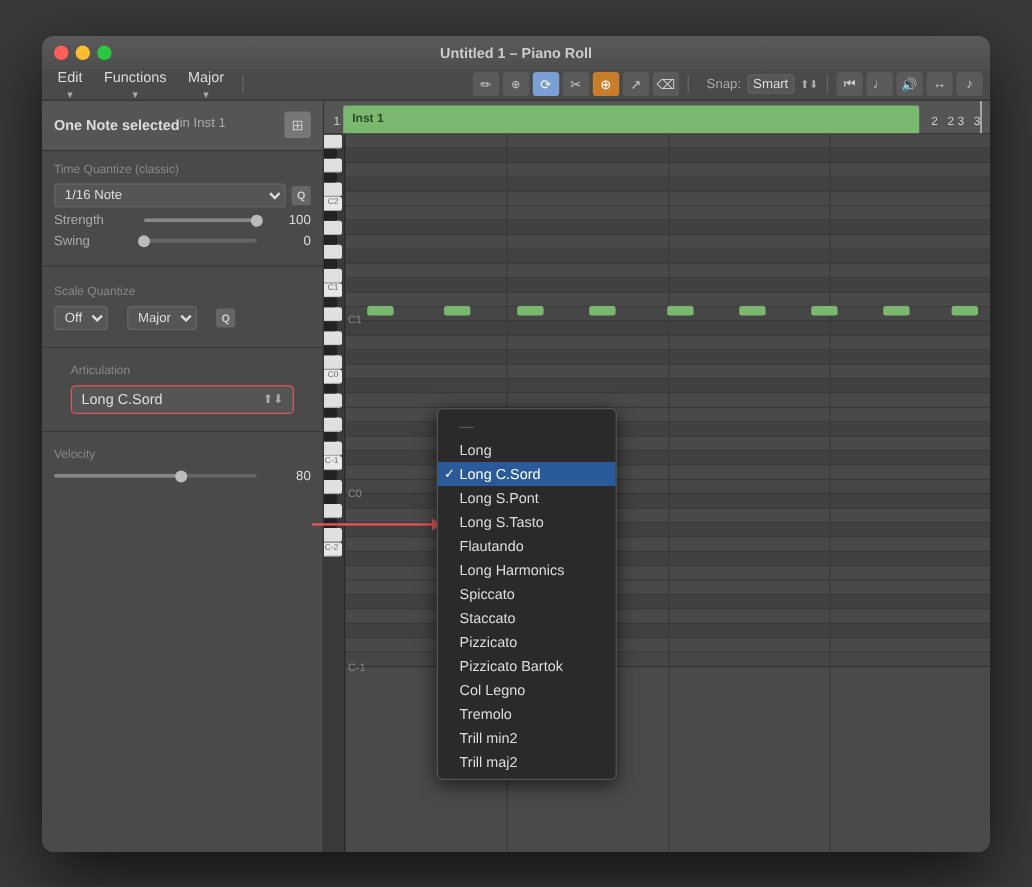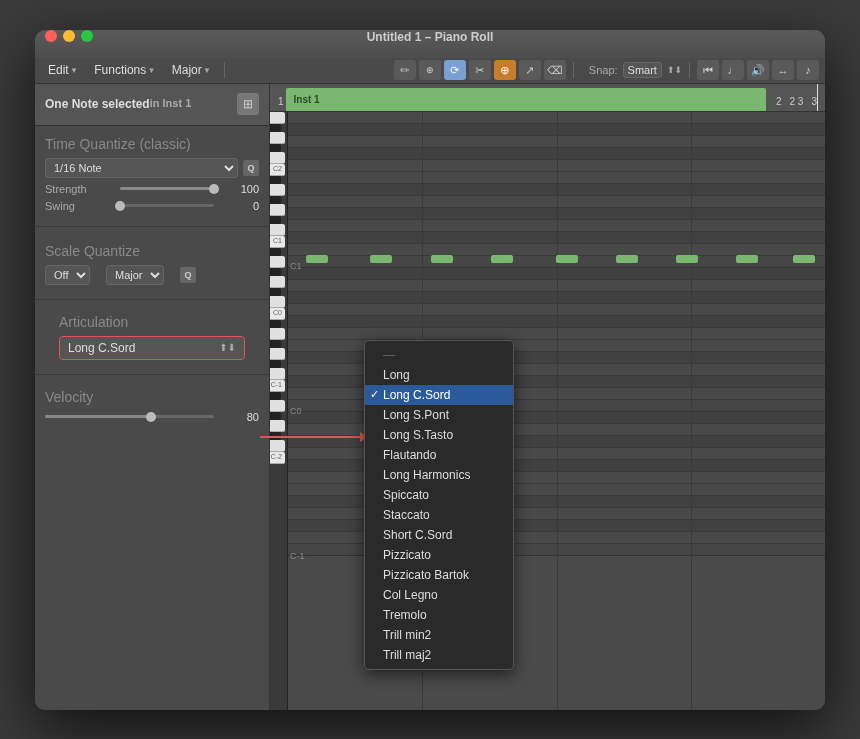--- a/index.html
+++ b/index.html
@@ -19,21 +19,21 @@
       box-shadow: 0 20px 60px rgba(0,0,0,0.7);
       display: flex;
       flex-direction: column;
       overflow: hidden;
     }
     
     .titlebar {
       height: 28px;
       background: linear-gradient(180deg, #5a5a5a 0%, #4e4e4e 100%);
       display: flex;
-      align-items: flex-start;
+      align-items: center;
       padding: 0 10px;
       position: relative;
       border-radius: 10px 10px 0 0;
     }
     .traffic-lights {
       display: flex;
       gap: 6px;
     }
     .tl { width: 12px; height: 12px; border-radius: 50%; }
     .tl-red { background: #ff5f57; }
@@ -59,20 +59,21 @@
     }
     .menu-item {
       font-size: 12px;
       color: #ddd;
       padding: 2px 7px;
       border-radius: 4px;
       cursor: pointer;
       display: flex;
       align-items: center;
       gap: 3px;
+      flex-direction: column;
     }
     .menu-item .arrow { font-size: 9px; color: #aaa; }
     .toolbar-divider { width: 1px; height: 16px; background: #666; margin: 0 4px; }
     .toolbar-icons {
       display: flex;
       align-items: center;
       gap: 3px;
       margin-left: auto;
     }
     .toolbar-btn {
@@ -125,38 +126,38 @@
       align-items: center;
       padding: 0 10px;
       gap: 8px;
       border-bottom: 1px solid #333;
     }
     .note-info-text {
       display: flex;
       flex-direction: row;
     }
     .note-selected { font-size: 12px; color: #ddd; font-weight: 600; }
-    .note-in { font-size: 11px; color: #aaa; font-weight: bold; }
+    .note-in { font-size: 11px; color: #aaa; }
     .note-icon {
       width: 22px;
       height: 22px;
       background: #777;
       border-radius: 3px;
       margin-left: auto;
       display: flex;
       align-items: center;
       justify-content: center;
       color: #ccc;
       font-size: 12px;
     }
     .panel-section {
       padding: 10px 10px 8px;
     }
     .section-label {
-      font-size: 14px;
+      font-size: 10px;
       color: #888;
       margin-bottom: 6px;
       text-transform: none;
     }
     .quantize-row {
       display: flex;
       align-items: center;
       gap: 5px;
     }
     .small-select {
@@ -656,21 +657,20 @@
   <div class="dropdown-menu" style="position:absolute; left:364px; top:340px;">
     <div class="dropdown-item" style="color:#666;">—</div>
     <div class="dropdown-item">Long</div>
     <div class="dropdown-item selected">Long C.Sord</div>
     <div class="dropdown-item">Long S.Pont</div>
     <div class="dropdown-item">Long S.Tasto</div>
     <div class="dropdown-item">Flautando</div>
     <div class="dropdown-item">Long Harmonics</div>
     <div class="dropdown-item">Spiccato</div>
     <div class="dropdown-item">Staccato</div>
-    <div class="dropdown-item">Short C.Sord</div>
     <div class="dropdown-item">Pizzicato</div>
     <div class="dropdown-item">Pizzicato Bartok</div>
     <div class="dropdown-item">Col Legno</div>
     <div class="dropdown-item">Tremolo</div>
     <div class="dropdown-item">Trill min2</div>
     <div class="dropdown-item">Trill maj2</div>
   </div>
 
   <div class="arrow-indicator" style="position:absolute; left:260px; top:432px;">
     <div class="arrow-line"></div>

